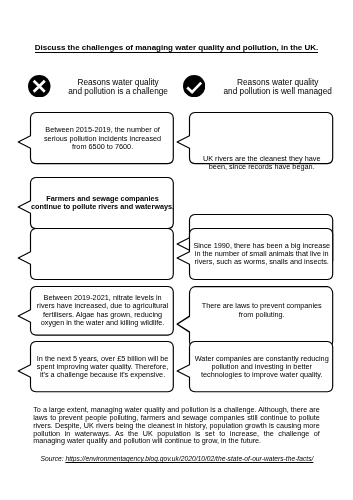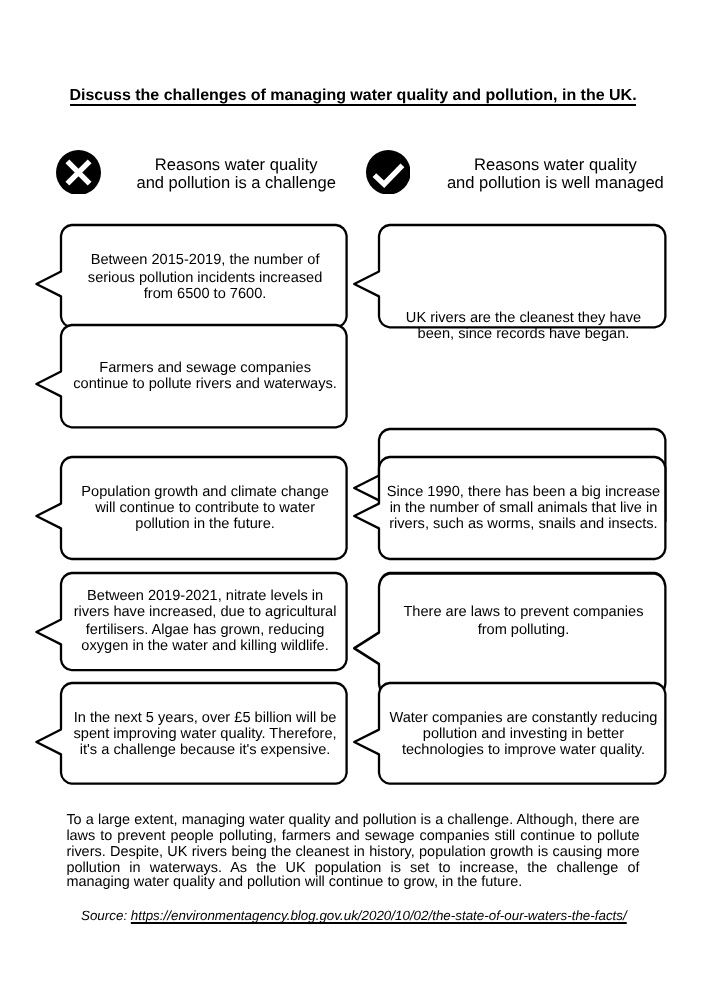--- a/index.html
+++ b/index.html
@@ -99,38 +99,33 @@
       <div class="bubble" style="left: 30.3px; top: 112.4px; width: 143.8px; height: 52.2px;">
         <svg viewBox="0 0 143.8 52.2" preserveAspectRatio="none">
           <path d="M 5.8 0.5 L 138 0.5 A 5.8 5.8 0 0 1 143.3 5.8 L 143.3 46.400000000000006 A 5.8 5.8 0 0 1 138 51.7 L 5.8 51.7 A 5.8 5.8 0 0 1 0.5 46.400000000000006 L 0.5 36.2 L -11.8 30 L 0.5 23.8 L 0.5 5.8 A 5.8 5.8 0 0 1 5.8 0.5 Z" fill="#fff" stroke="#000" stroke-width="1.15" stroke-linejoin="round"></path>
         </svg>
         <div class="txt" style="top: 14.03px;">
           <span class="l">Between 2015-2019, the number of</span>
           <span class="l">serious pollution incidents increased</span>
           <span class="l">from 6500 to 7600.</span>
         </div>
       </div>
-      <div class="bubble" style="left: 30.3px; top: 162px; width: 143.8px; height: 52.2px;">
+      <div class="bubble" style="left: 30.3px; top: 177px; width: 143.8px; height: 52.2px; font-weight: bold;">
         <svg viewBox="0 0 143.8 52.2" preserveAspectRatio="none">
           <path d="M 5.8 0.5 L 138 0.5 A 5.8 5.8 0 0 1 143.3 5.8 L 143.3 46.400000000000006 A 5.8 5.8 0 0 1 138 51.7 L 5.8 51.7 A 5.8 5.8 0 0 1 0.5 46.400000000000006 L 0.5 36.2 L -11.8 30 L 0.5 23.8 L 0.5 5.8 A 5.8 5.8 0 0 1 5.8 0.5 Z" fill="#fff" stroke="#000" stroke-width="1.15" stroke-linejoin="round"></path>
         </svg>
         <div class="txt" style="top: 18.12px;">
           <span class="l">Farmers and sewage companies</span>
           <span class="l">continue to pollute rivers and waterways.</span>
         </div>
       </div>
       <div class="bubble" style="left: 30.3px; top: 227.7px; width: 143.8px; height: 52px;">
         <svg viewBox="0 0 143.8 52" preserveAspectRatio="none">
           <path d="M 5.8 0.5 L 138 0.5 A 5.8 5.8 0 0 1 143.3 5.8 L 143.3 46.2 A 5.8 5.8 0 0 1 138 51.5 L 5.8 51.5 A 5.8 5.8 0 0 1 0.5 46.2 L 0.5 36.2 L -11.8 30 L 0.5 23.8 L 0.5 5.8 A 5.8 5.8 0 0 1 5.8 0.5 Z" fill="#fff" stroke="#000" stroke-width="1.15" stroke-linejoin="round"></path>
         </svg>
-        <div class="txt" style="top: 13.93px;">
-          <span class="l">Population growth and climate change</span>
-          <span class="l">will continue to contribute to water</span>
-          <span class="l">pollution in the future.</span>
-        </div>
       </div>
       <div class="bubble" style="left: 30.3px; top: 285.5px; width: 143.8px; height: 49.6px;">
         <svg viewBox="0 0 143.8 49.6" preserveAspectRatio="none">
           <path d="M 5.8 0.5 L 138 0.5 A 5.8 5.8 0 0 1 143.3 5.8 L 143.3 43.800000000000004 A 5.8 5.8 0 0 1 138 49.1 L 5.8 49.1 A 5.8 5.8 0 0 1 0.5 43.800000000000004 L 0.5 36.2 L -11.8 30 L 0.5 23.8 L 0.5 5.8 A 5.8 5.8 0 0 1 5.8 0.5 Z" fill="#fff" stroke="#000" stroke-width="1.15" stroke-linejoin="round"></path>
         </svg>
         <div class="txt" style="top: 8.64px;">
           <span class="l">Between 2019-2021, nitrate levels in</span>
           <span class="l">rivers have increased, due to agricultural</span>
           <span class="l">fertilisers. Algae has grown, reducing</span>
           <span class="l">oxygen in the water and killing wildlife.</span>

